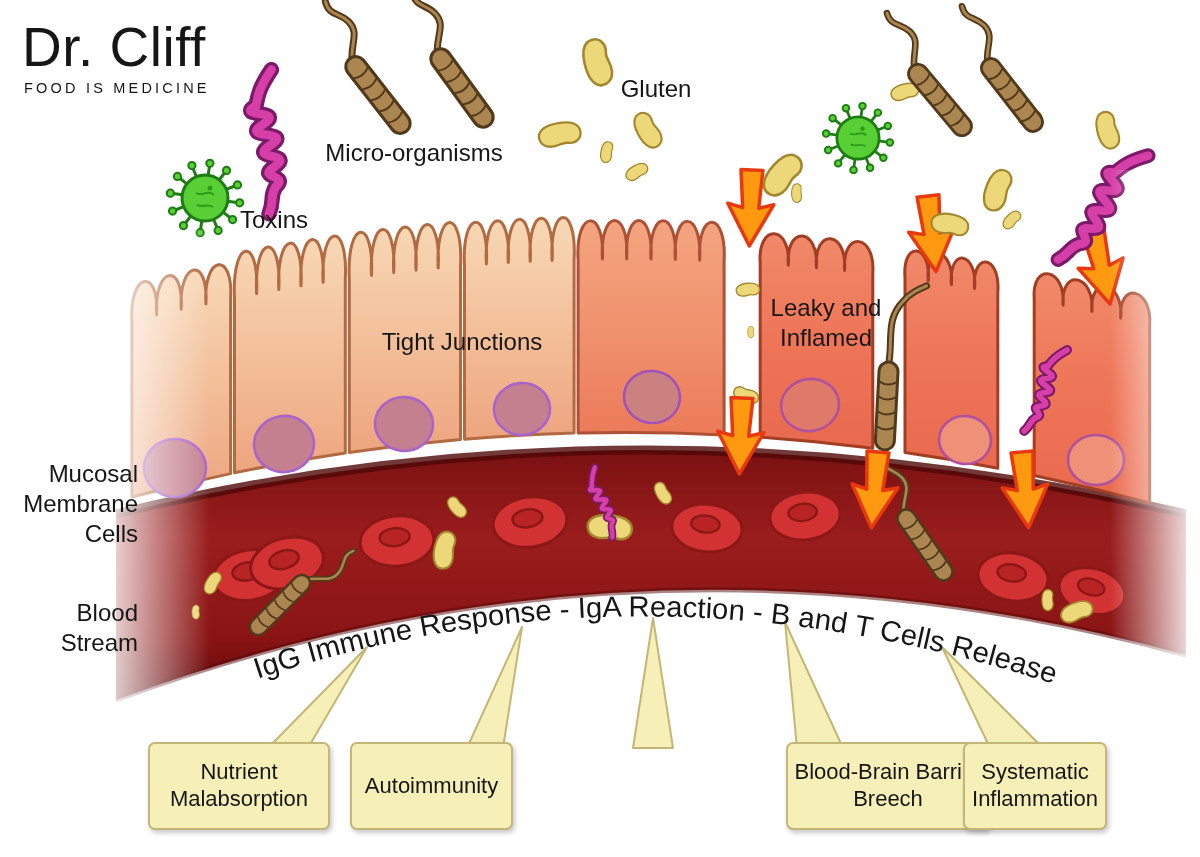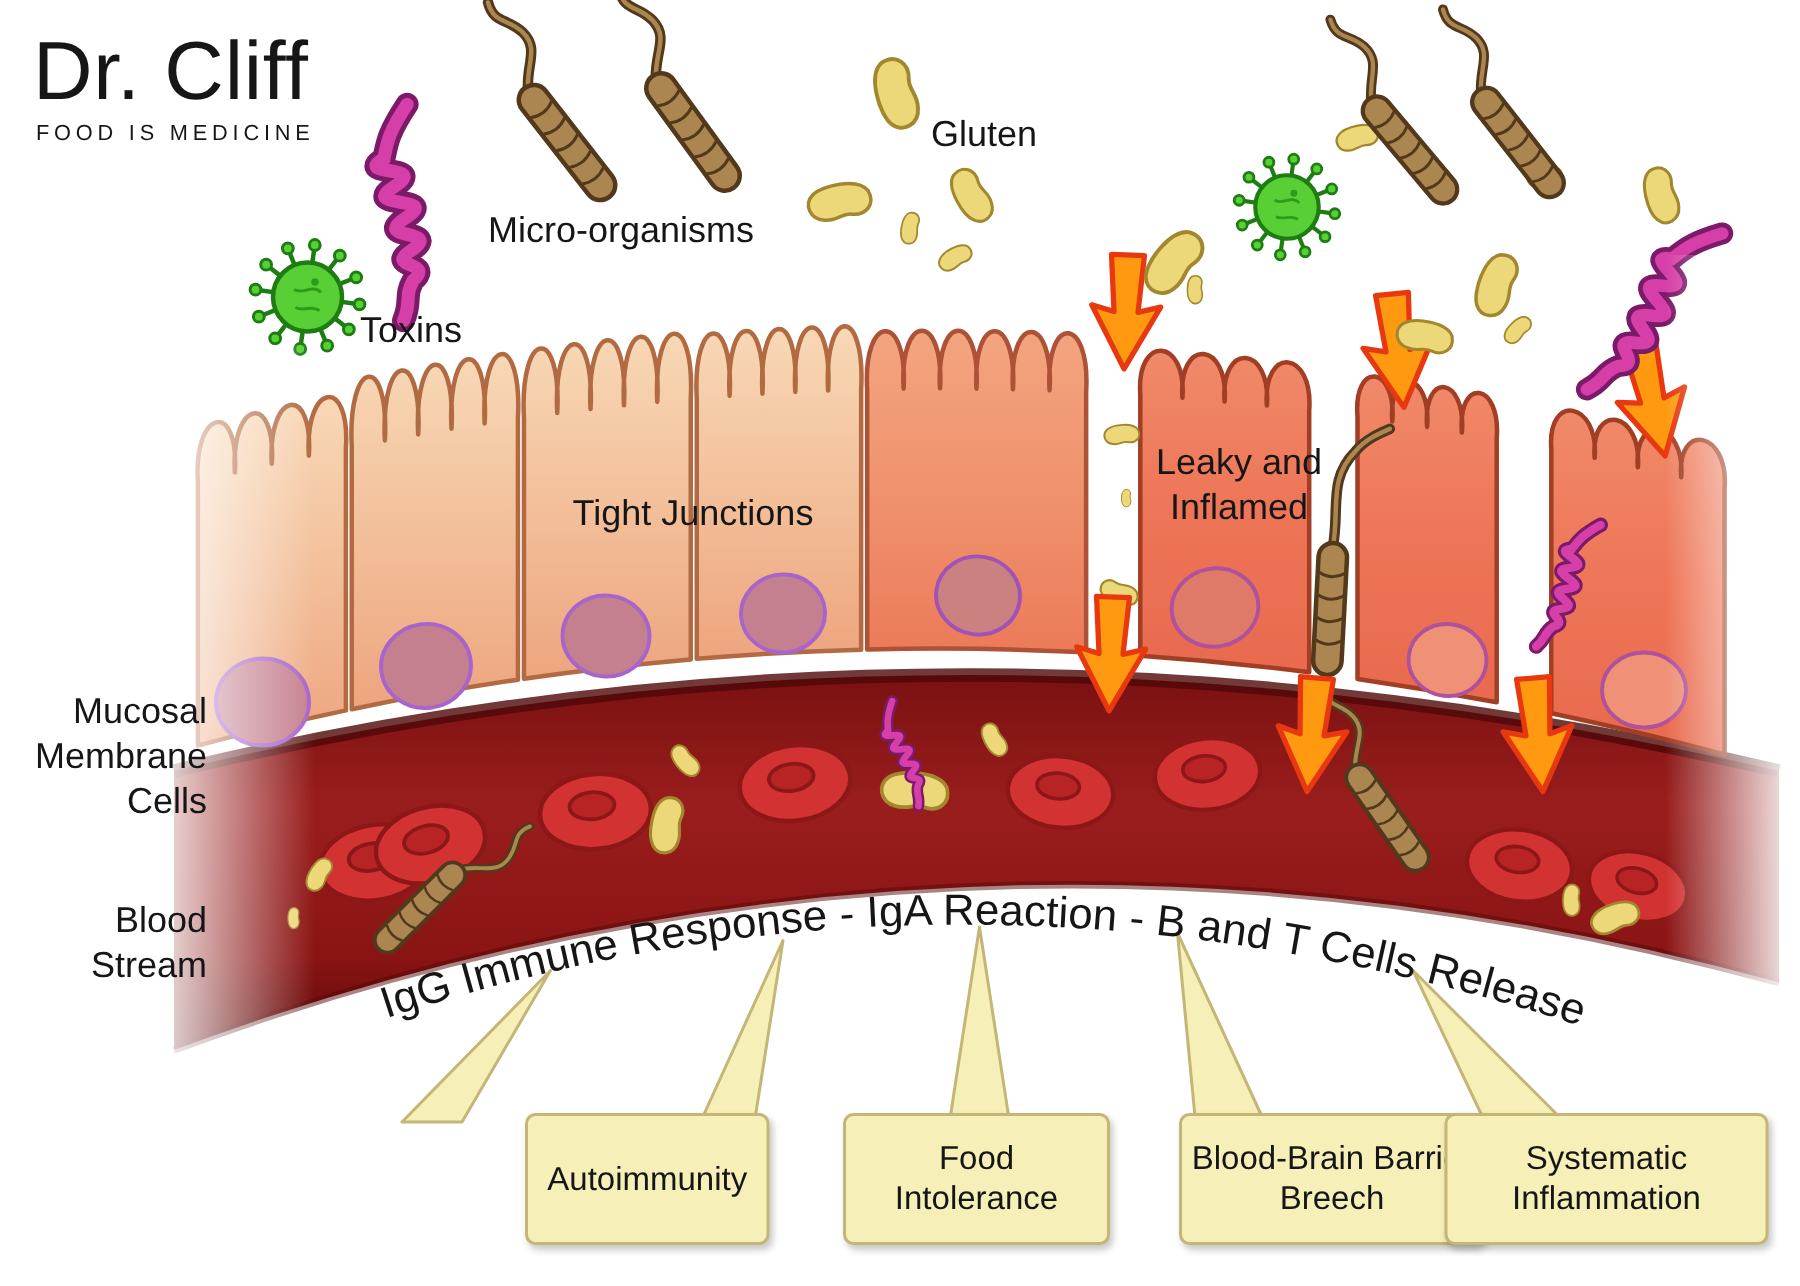--- a/index.html
+++ b/index.html
@@ -242,26 +242,26 @@
   <text x="826" y="316" font-size="24" text-anchor="middle">Leaky and</text>
   <text x="826" y="346" font-size="24" text-anchor="middle">Inflamed</text>
 
   <text x="138" y="482" font-size="24" text-anchor="end">Mucosal</text>
   <text x="138" y="512" font-size="24" text-anchor="end">Membrane</text>
   <text x="138" y="542" font-size="24" text-anchor="end">Cells</text>
   <text x="138" y="621" font-size="24" text-anchor="end">Blood</text>
   <text x="138" y="651" font-size="24" text-anchor="end">Stream</text>
 </svg>
 
+<div class="box" style="left:148px;width:182px">
+      <span>Nutrient Malabsorption</span>
+    </div>
 <div class="box" style="left:350px;width:163px">
       <span>Autoimmunity</span>
     </div>
-<div class="box" style="left:562px;width:178px">
-      <span>Food Intolerance</span>
-    </div>
 <div class="box" style="left:786px;width:204px">
       <span>Blood-Brain Barrier Breech</span>
     </div>
-<div class="box" style="left:963px;width:216px">
+<div class="box" style="left:963px;width:144px">
       <span>Systematic Inflammation</span>
     </div>
 
 </div>
 
 </body></html>

